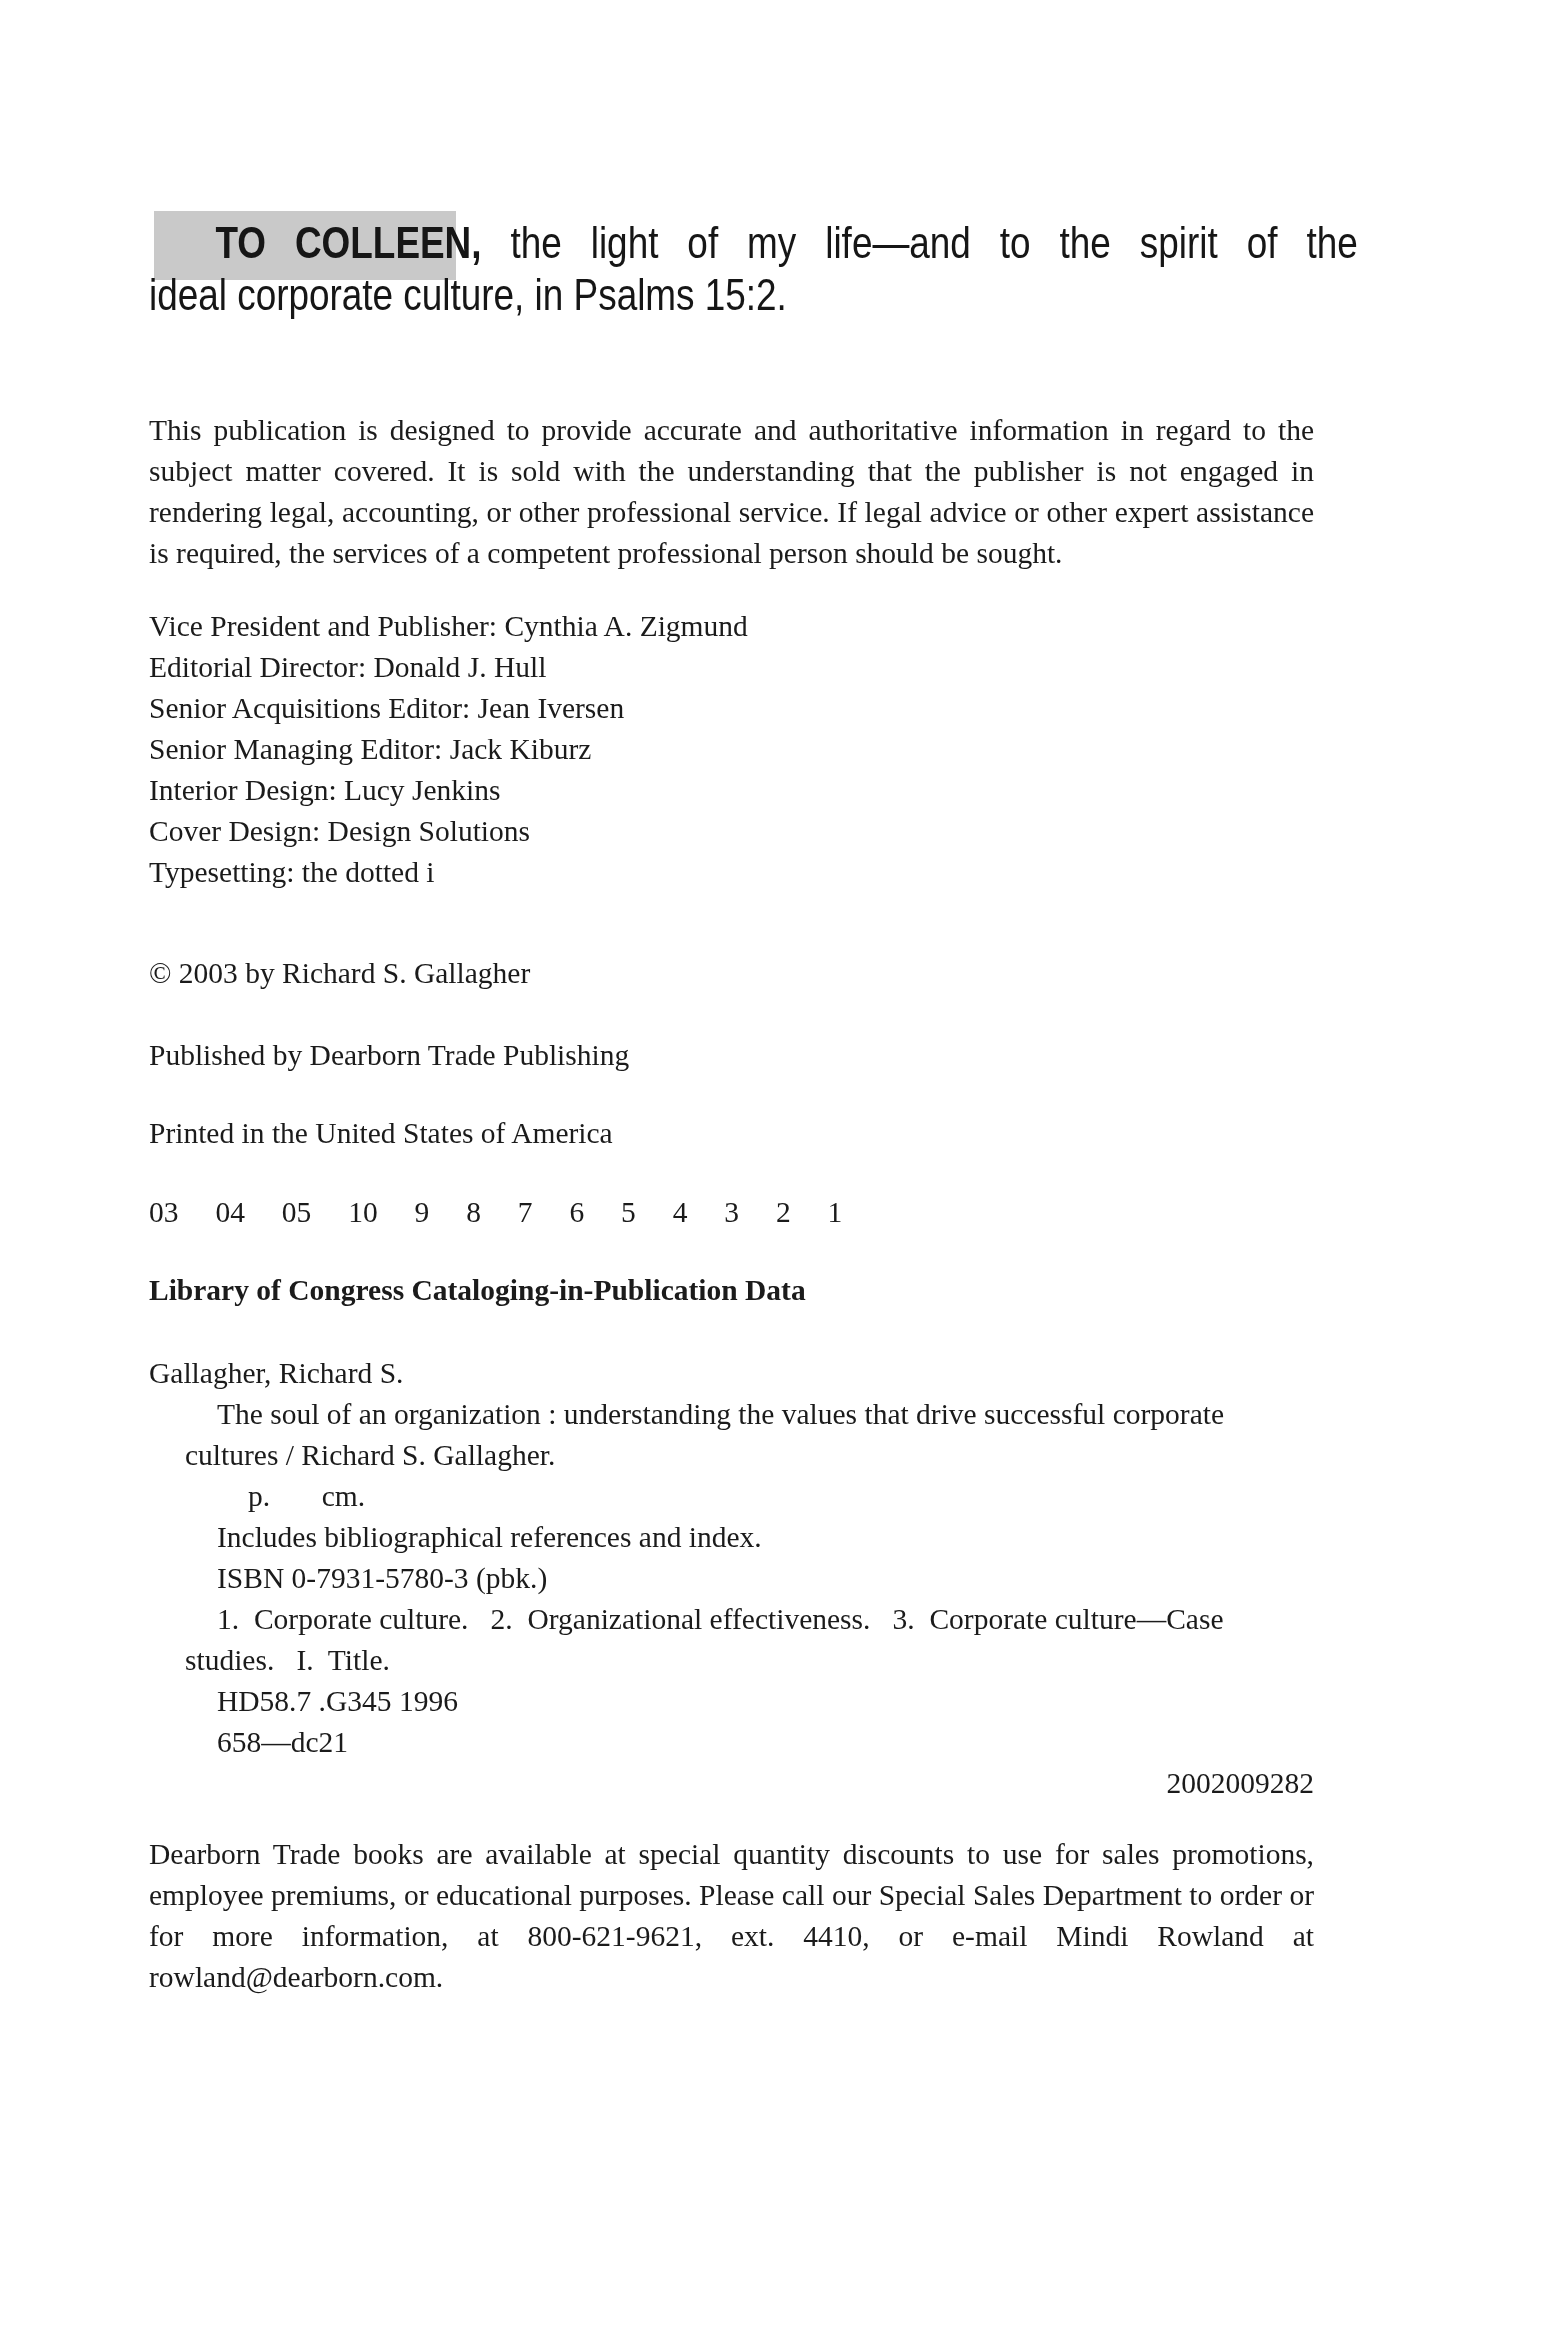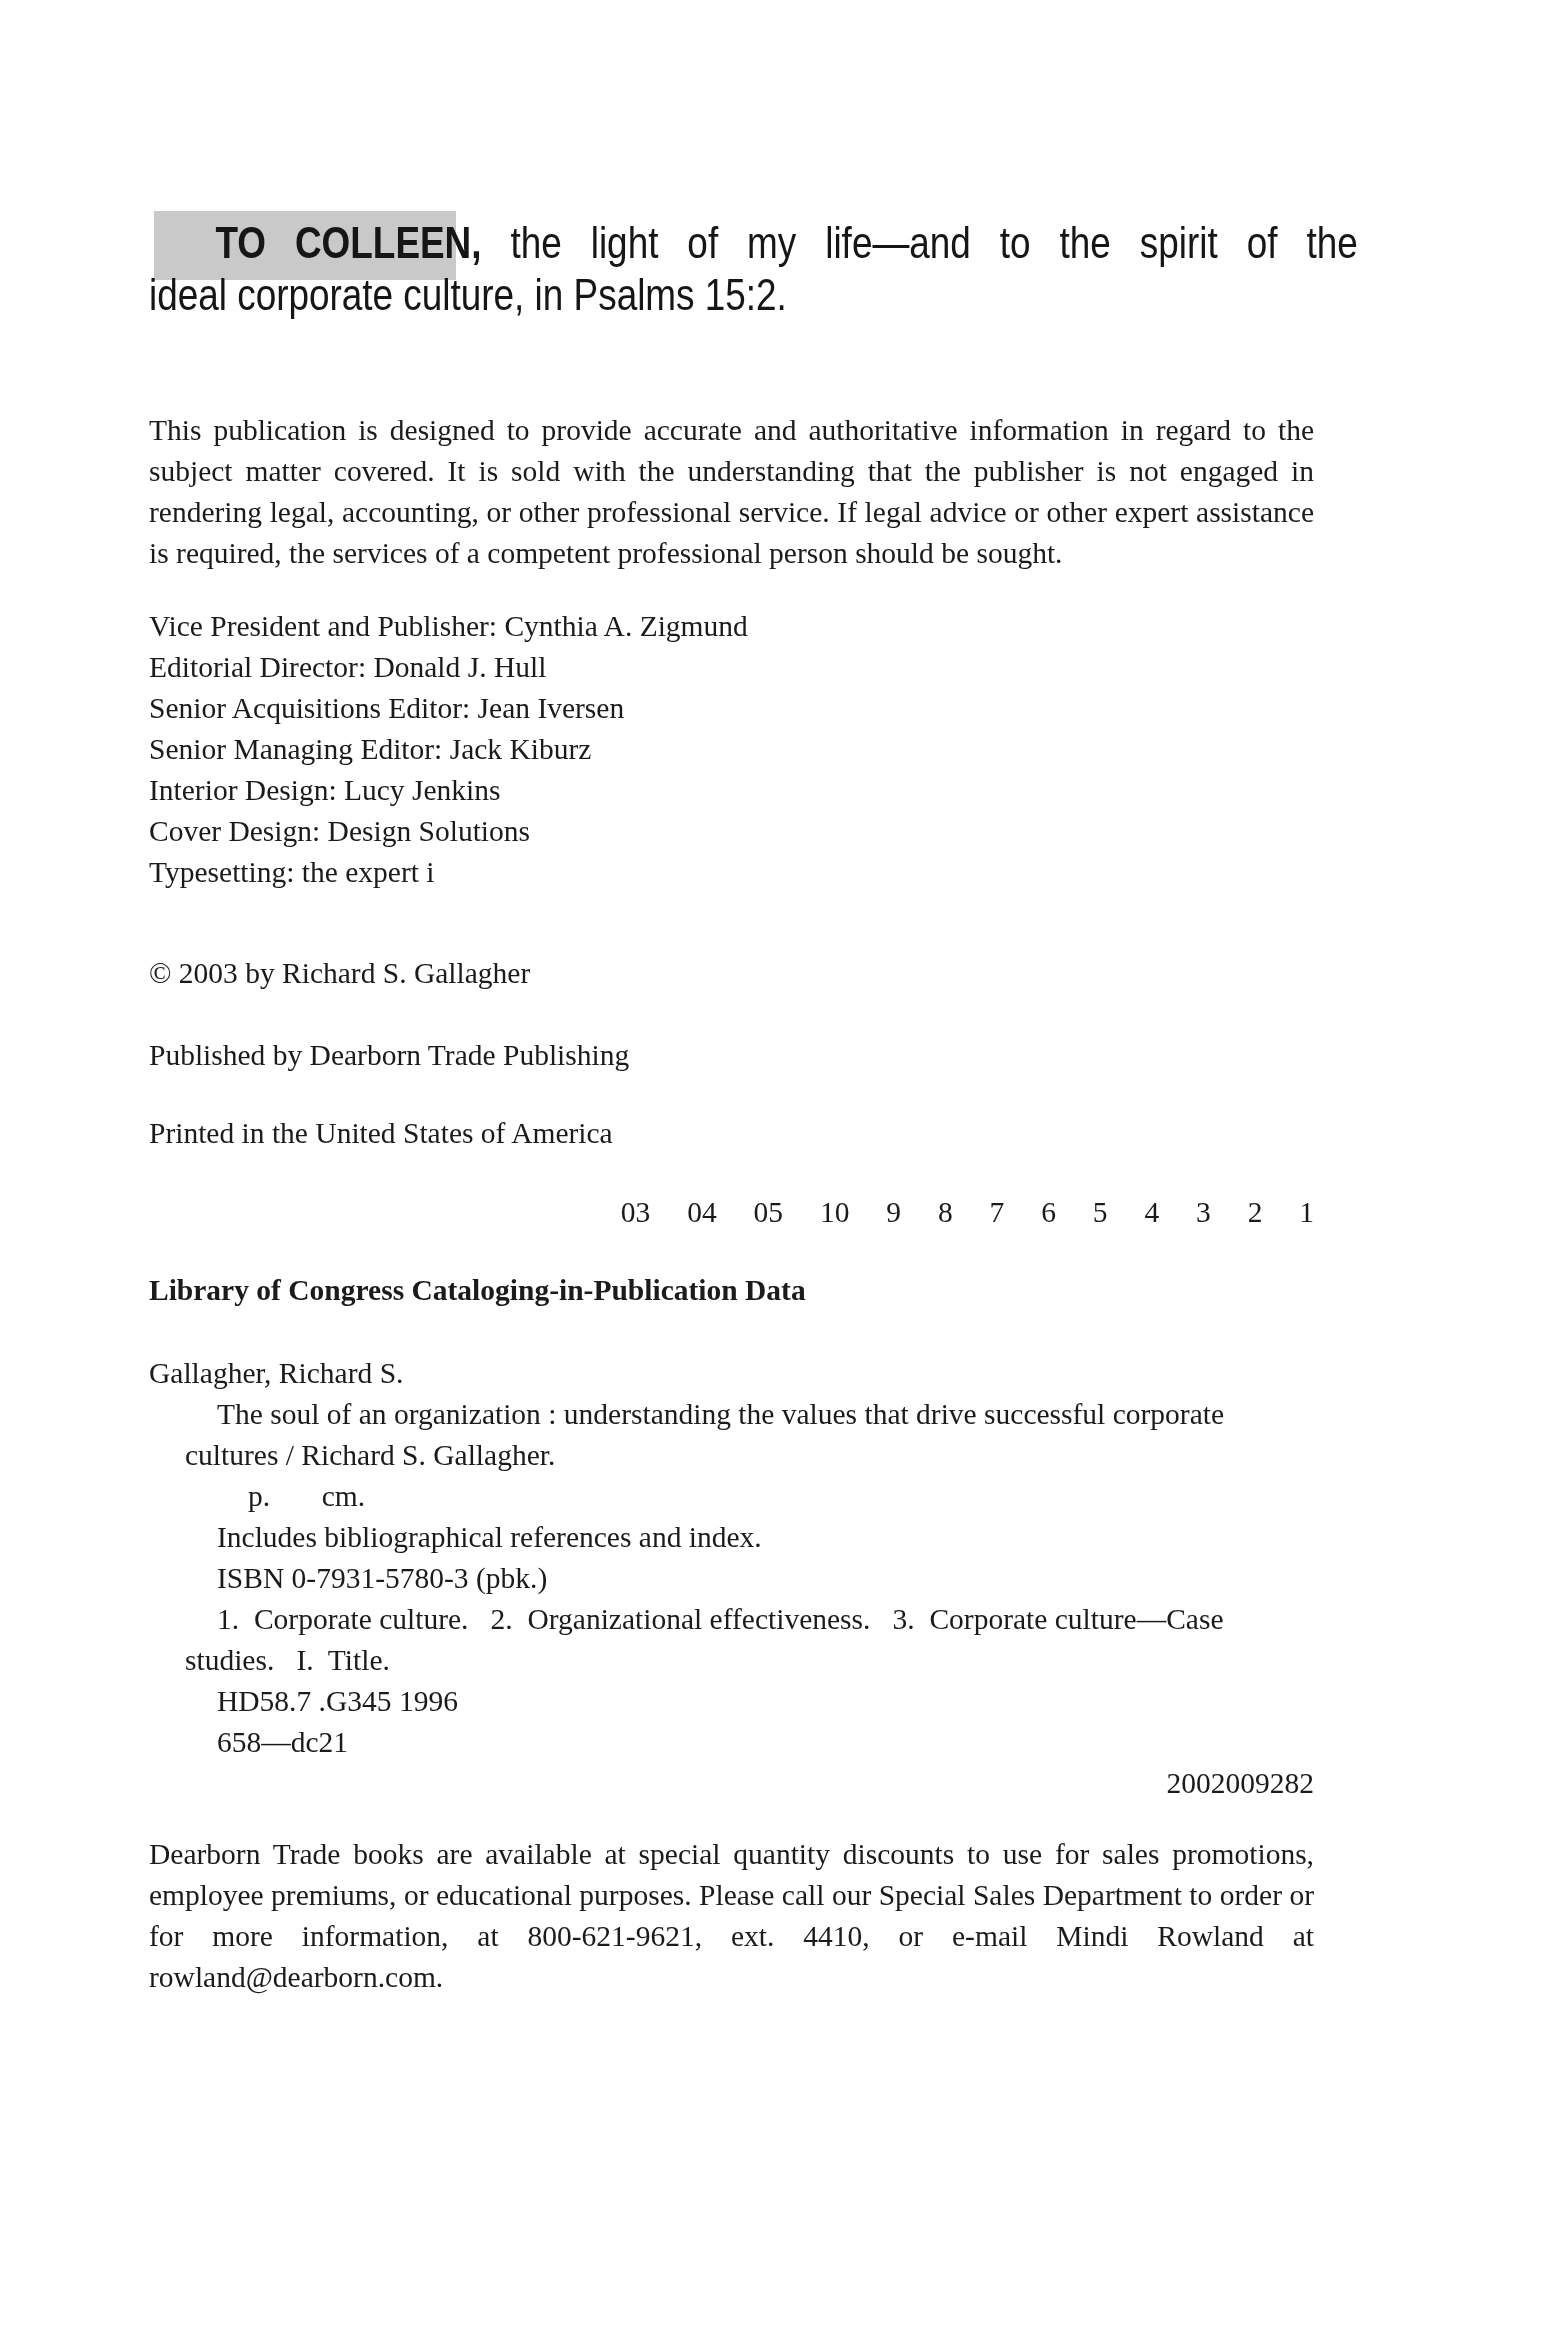--- a/index.html
+++ b/index.html
@@ -49,21 +49,21 @@
   .ded-line2 { text-align: left; }
 
   .para { text-align: justify; }
 
   .disclaimer   { margin-top: 89px; }
   .credits      { margin-top: 32px; }
   .copyright    { margin-top: 60px; }
   .publisher    { margin-top: 41px; }
   .rights       { margin-top: 38px; }
   .printed      { margin-top: 37px; }
-  .numbers      { margin-top: 38px; white-space: pre; text-align: right; }
+  .numbers      { margin-top: 38px; white-space: pre; }
   .loc-heading  { margin-top: 37px; font-weight: bold; }
   .cip          { margin-top: 42px; }
   .cip-line     { white-space: pre; }
   .ind1 { padding-left: 36px; }
   .ind2 { padding-left: 68px; }
   .ind3 { padding-left: 99px; }
   .cip-number   { text-align: right; }
   .sales        { margin-top: 30px; }
 </style>
 </head>
@@ -80,21 +80,21 @@
 
   <div class="para disclaimer">This publication is designed to provide accurate and authoritative information in regard to the subject matter covered. It is sold with the understanding that the publisher is not engaged in rendering legal, accounting, or other professional service. If legal advice or other expert assistance is required, the services of a competent professional person should be sought.</div>
 
   <div class="credits">
     <div>Vice President and Publisher: Cynthia A. Zigmund</div>
     <div>Editorial Director: Donald J. Hull</div>
     <div>Senior Acquisitions Editor: Jean Iversen</div>
     <div>Senior Managing Editor: Jack Kiburz</div>
     <div>Interior Design: Lucy Jenkins</div>
     <div>Cover Design: Design Solutions</div>
-    <div>Typesetting: the expert i</div>
+    <div>Typesetting: the dotted i</div>
   </div>
 
   <div class="copyright">© 2003 by Richard S. Gallagher</div>
 
   <div class="publisher">
     <div>Published by Dearborn Trade Publishing</div>
   </div>
 
 
   <div class="printed">Printed in the United States of America</div>

